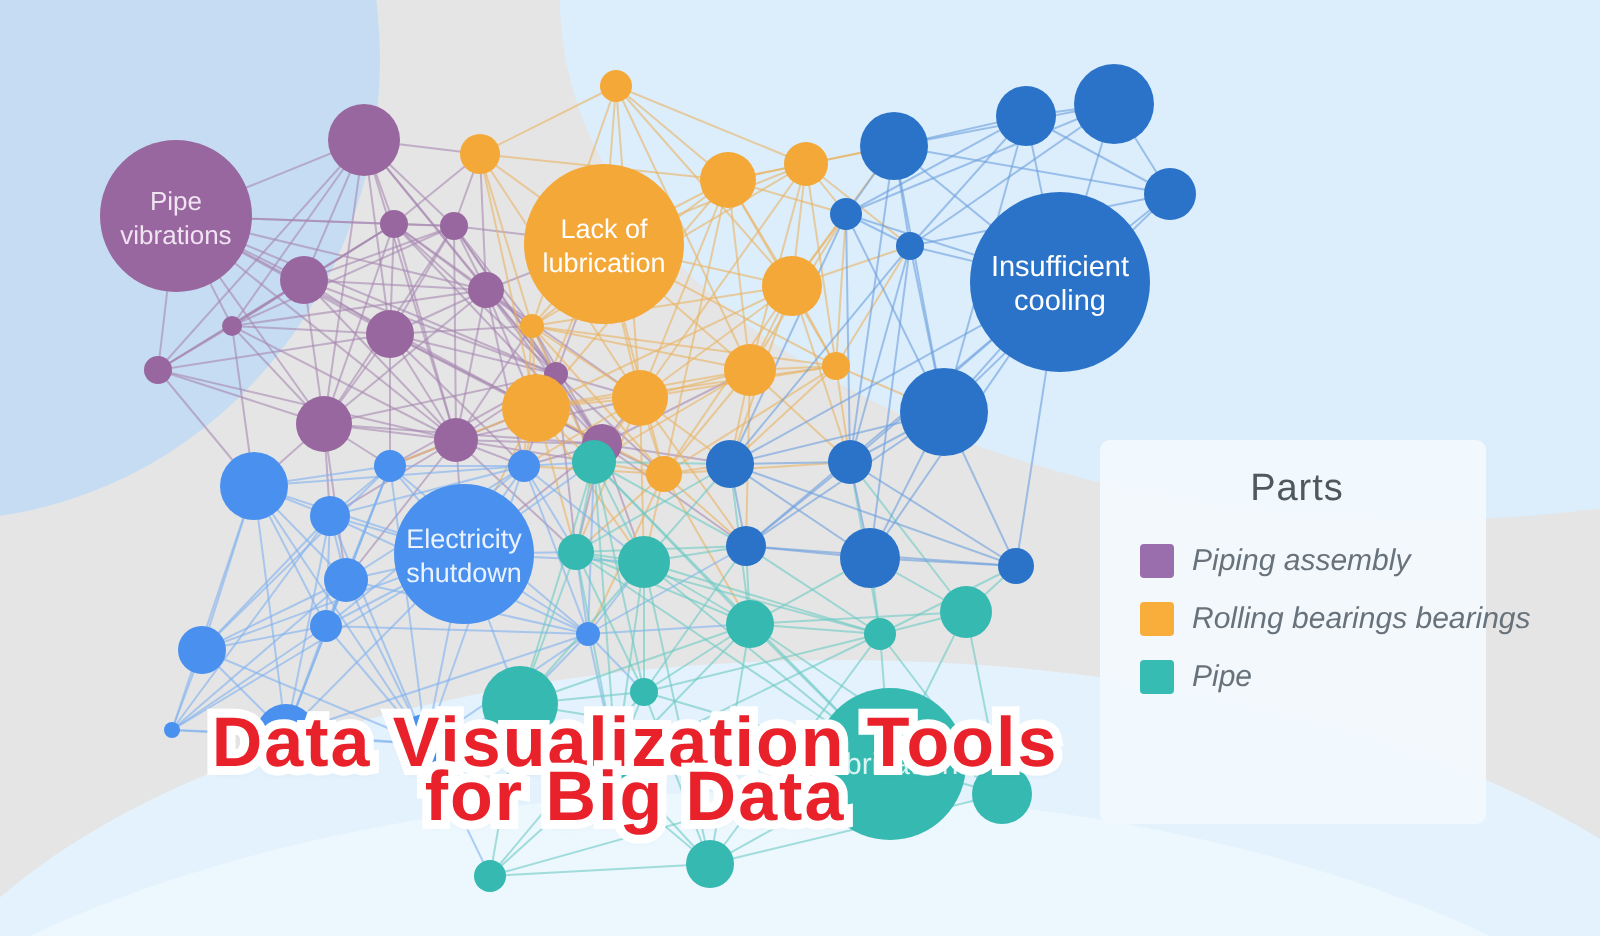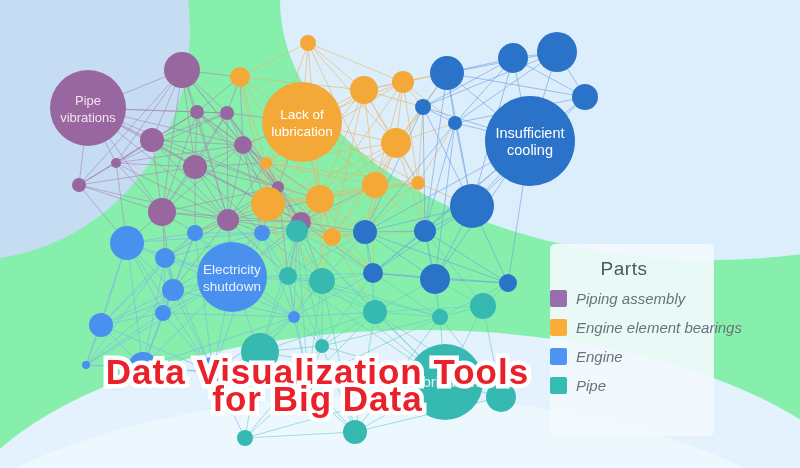--- a/index.html
+++ b/index.html
@@ -1,29 +1,29 @@
 <!DOCTYPE html>
 <html><head>
 <meta charset="utf-8">
 <style>
   html,body{margin:0;padding:0;}
   body{font-family:"Liberation Sans","DejaVu Sans",sans-serif;}
-  #stage{position:relative;width:800px;height:468px;overflow:hidden;background:#86efac;text-decoration:underline;}
+  #stage{position:relative;width:800px;height:468px;overflow:hidden;background:#e5e5e5;text-decoration:underline;}
   .blob{position:absolute;border-radius:50%;pointer-events:none;}
   #blob-topright{left:280px;top:-260px;width:860px;height:520px;background:#dceefb;}
   #blob-topleft{left:-250px;top:-200px;width:440px;height:460px;background:#c6dcf2;}
   #blob-bottom{left:-60px;top:330px;width:960px;height:460px;background:#e3f2fc;}
   #blob-bottom2{left:-140px;top:396px;width:1040px;height:500px;background:#edf8fe;}
   #network{position:absolute;left:0;top:0;z-index:2;}
   
-  #legend{position:absolute;left:550px;top:244px;width:164px;height:192px;z-index:3;
-          background:rgba(243,249,254,0.9);border-radius:5px;box-sizing:border-box;padding:10px 0 0 0;}
+  #legend{position:absolute;left:550px;top:220px;width:193px;height:192px;z-index:3;
+          background:rgba(243,249,254,0.9);border-radius:5px;box-sizing:border-box;padding:10px 0 0 20px;}
   #legend .legend-title{text-align:center;color:#4e585f;font-size:19px;letter-spacing:.5px;
           margin:4px 16px 10px 0;}
-  .legend-row{display:flex;align-items:flex-start;height:29px;cursor:default;}
+  .legend-row{display:flex;align-items:center;height:29px;cursor:default;}
   .legend-swatch{width:17px;height:17px;border-radius:2px;flex:0 0 17px;}
   .legend-label{margin-left:9px;font-style:italic;font-size:15px;color:#68727b;white-space:nowrap;}
   
   #main-title{position:absolute;left:0;width:800px;top:0;height:468px;z-index:4;pointer-events:none;}
   .t-line{position:absolute;left:0;width:635px;text-align:center;
           font-weight:700;font-size:35px;letter-spacing:1px;line-height:1;margin-top:12px;}
   .t-line .stroke{position:absolute;left:0;right:0;-webkit-text-stroke:9px #ffffff;
           text-shadow:0 2px 5px rgba(90,120,170,0.25);}
   .t-line .fill{position:relative;}
   #title-line-1{top:342px;}
@@ -538,25 +538,21 @@
 
   <div id="legend">
     <div class="legend-title">Parts</div>
     <div id="legend-items">
         <div class="legend-row">
           <span class="legend-swatch" style="background: rgb(154, 109, 173);"></span>
           <span class="legend-label">Piping assembly</span>
         </div>
         <div class="legend-row">
           <span class="legend-swatch" style="background: rgb(249, 174, 60);"></span>
-          <span class="legend-label">Engine element bearings</span>
-        </div>
-        <div class="legend-row">
-          <span class="legend-swatch" style="background: rgb(78, 149, 243);"></span>
-          <span class="legend-label">Engine</span>
+          <span class="legend-label">Rolling bearings bearings</span>
         </div>
         <div class="legend-row">
           <span class="legend-swatch" style="background: rgb(54, 188, 179);"></span>
           <span class="legend-label">Pipe</span>
         </div>
       </div>
   </div>
 
   <div id="main-title">
     <div class="t-line" id="title-line-1">

